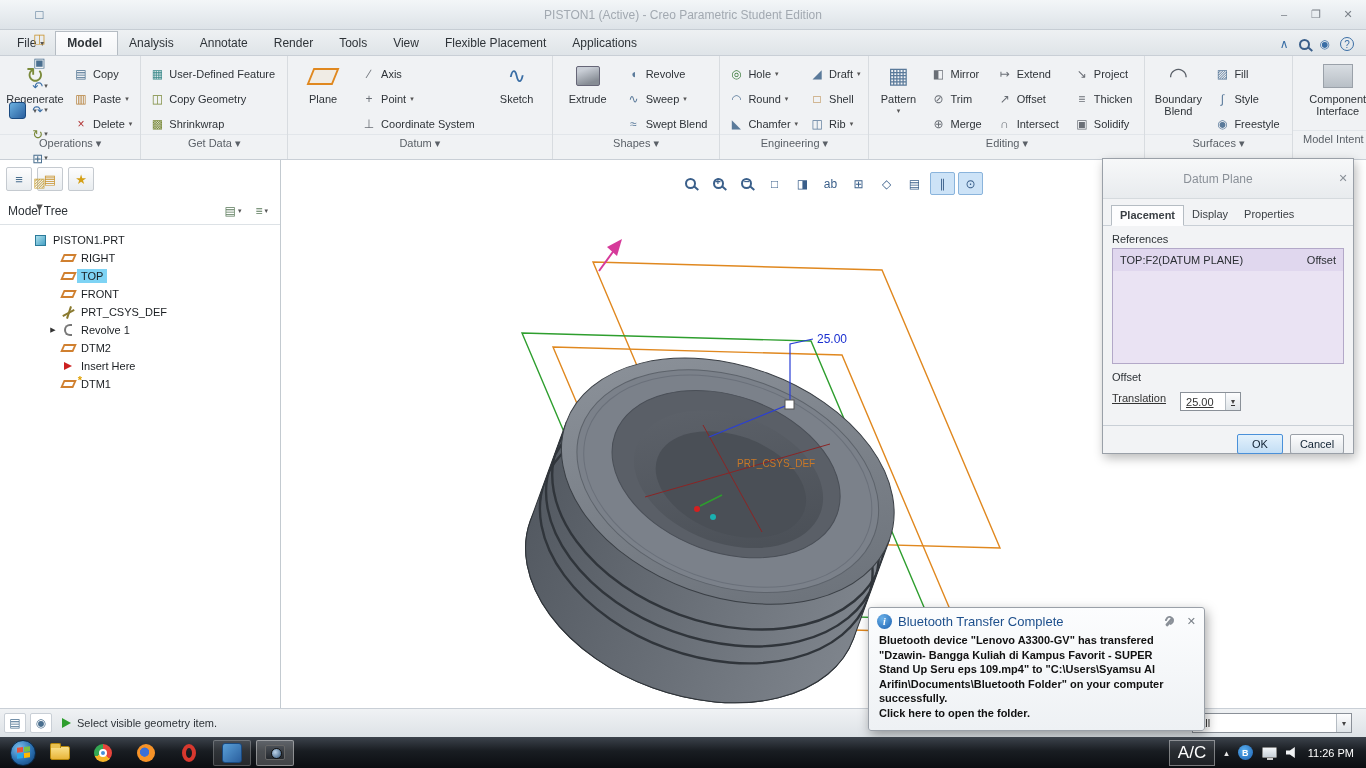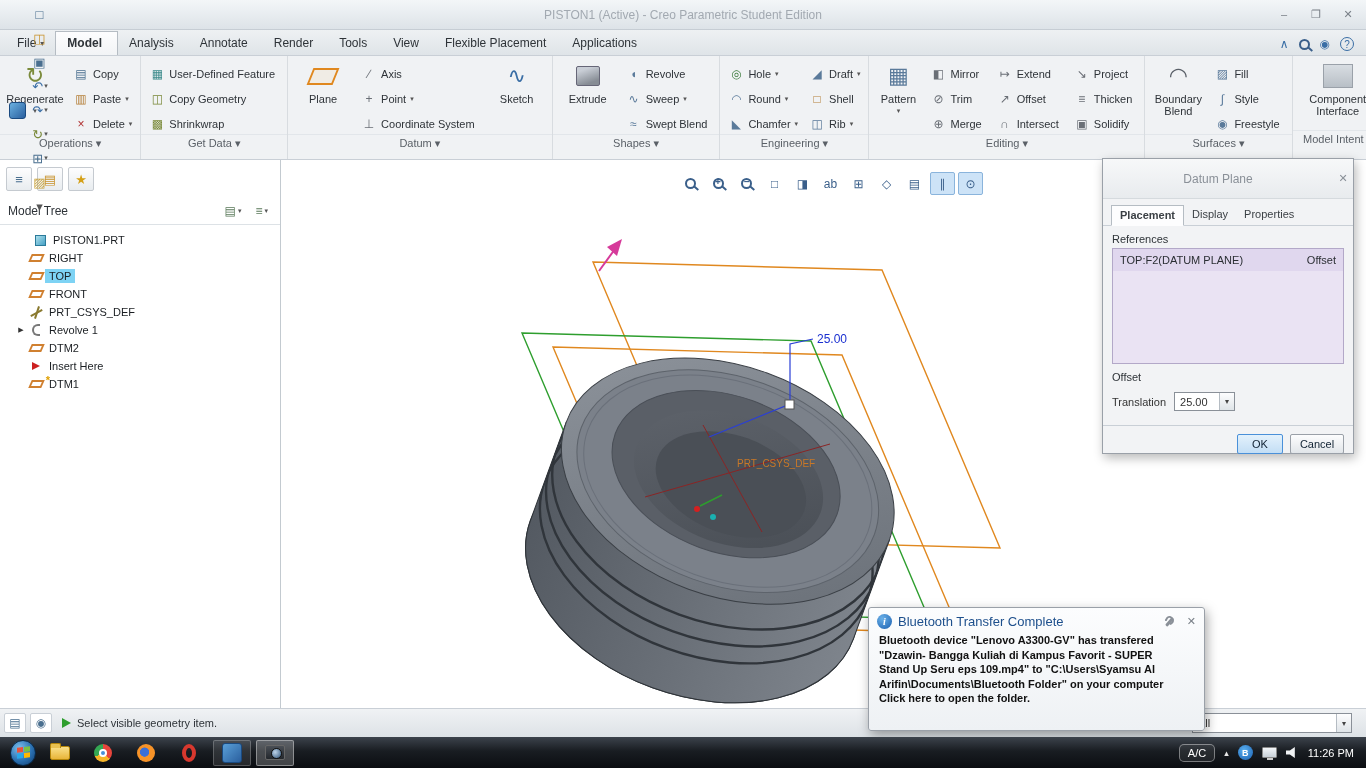--- a/index.html
+++ b/index.html
@@ -59,21 +59,21 @@
   .splitter { position:absolute; left:280px; top:160px; width:3px; height:548px; cursor:col-resize; z-index:11; }
   .nav-tabs { display:flex; gap:5px; padding:7px 6px; }
   .ntab { width:26px; height:24px; border:1px solid #c5cad0; border-radius:2px; background:linear-gradient(#fdfdfe,#e8ecef); display:flex; align-items:center; justify-content:center; font-size:13px; }
   .mt-header { display:flex; align-items:center; height:26px; padding:0 8px; }
   .mt-title { font-size:12px; color:#2e3338; flex:1; }
   .mt-hbtn { display:flex; align-items:center; gap:2px; padding:2px 4px; color:#5a7a5a; font-size:12px; }
   .mt-hbtn .qarrow { font-size:7px; }
   .mt-sep { border-bottom:1px solid #dde2e6; margin:0 0 6px; }
   .mt-item { display:flex; align-items:center; height:18px; }
   .mt-item.ind0 { padding-left:19px; }
-  .mt-item.ind1 { padding-left:15px; }
+  .mt-item.ind1 { padding-left:15px;margin-left:32px; }
   .mt-exp { width:12px; font-size:7px; color:#333; display:inline-flex; justify-content:center; }
   .mt-ic { width:18px; display:inline-flex; justify-content:center; align-items:center; }
   .mt-label { padding:1px 4px; color:#1a1e22; white-space:nowrap; }
   .mt-label.selected { background:#7ed3f4; }
   .ti { display:inline-block; }
   .ti.part { width:11px; height:11px; background:linear-gradient(135deg,#aee0ec,#45a0c5); border:1px solid #2a7a9a; }
   .ti.plane, .ti.planenew { width:13px; height:8px; border:2px solid #d08030; transform:skewX(-24deg); position:relative; }
   .ti.planenew::after { content:"*"; position:absolute; right:-7px; top:-8px; color:#e0a000; font-weight:bold; font-size:11px; transform:skewX(24deg); }
   .ti.csys { width:13px; height:13px; position:relative; }
   .ti.csys::before { content:""; position:absolute; left:0; top:6px; width:13px; height:2px; background:#8a7a30; transform:rotate(-28deg); }
@@ -91,21 +91,21 @@
   .dialog { position:absolute; left:1102px; top:158px; width:252px; height:296px; background:#f2f3f5; border:1px solid #9aa0a8; box-shadow:2px 4px 10px rgba(0,0,0,.28); z-index:40; }
   .dlg-title { height:40px; display:flex; align-items:center; background:linear-gradient(#f7f8f9,#e8ebee); border-bottom:1px solid #d5dade; }
   .dlg-title-text { flex:1; text-align:center; color:#8a9098; font-size:12px; }
   .dlg-close { width:20px; color:#8a9098; font-size:11px; text-align:center; }
   .dlg-tabs { display:flex; padding:6px 8px 0; border-bottom:1px solid #c9cfd6; }
   .dtab { padding:3px 8px 4px; font-size:11px; color:#3a3f44; }
   .dtab.active { background:#fdfdfe; border:1px solid #b5bcc3; border-bottom:1px solid #fdfdfe; margin-bottom:-1px; font-weight:bold; }
   .dlg-sec { font-size:11px; color:#2e3338; padding:7px 9px 3px; }
   .ref-box { margin:0 9px; height:116px; background:#eae3f3; border:1px solid #b3a8c8; }
   .ref-row { display:flex; justify-content:space-between; padding:5px 7px; background:#e0d7ee; color:#2a2e33; }
-  .trans-row { display:flex; align-items:center; gap:8px; padding:6px 9px; }
+  .trans-row { display:flex; align-items:flex-start; gap:14px; padding:6px 9px;text-decoration:underline; }
   .combo { display:flex; align-items:center; height:19px; background:#fff; border:1px solid #8a9098; }
   .combo-val { padding:0 5px; min-width:44px; }
   .combo-arrow { width:15px; height:100%; display:flex; align-items:center; justify-content:center; font-size:8px; background:linear-gradient(#fdfdfe,#dfe4e8); border-left:1px solid #b5bcc3; color:#444; }
   .dlg-sep { border-top:1px solid #c9cfd6; margin:8px 0 0; }
   .dlg-btns { display:flex; justify-content:flex-end; gap:7px; padding:8px 9px; }
   .okbtn { width:46px; height:20px; font-size:11px; background:linear-gradient(#e3f1fc,#c3def5); border:1px solid #4a90d9; border-radius:2px; color:#123; font-family:inherit; }
   .cancelbtn { width:54px; height:20px; font-size:11px; background:linear-gradient(#fdfdfe,#e1e5e9); border:1px solid #9aa0a8; border-radius:2px; color:#123; font-family:inherit; }
 
   
   .notif { position:absolute; left:868px; top:607px; width:337px; height:124px; background:linear-gradient(#fcfdfe,#eef1f4); border:1px solid #9aa0a8; border-radius:3px; box-shadow:2px 4px 12px rgba(0,0,0,.35); z-index:50; }
@@ -142,21 +142,21 @@
   .app-ic.explorer { width:20px; height:14px; background:linear-gradient(#f9e08a,#e8b53a); border:1px solid #b5860a; border-radius:2px; position:relative; }
   .app-ic.explorer::before { content:""; position:absolute; top:-4px; left:-1px; width:9px; height:4px; background:#e8c050; border:1px solid #b5860a; border-bottom:none; border-radius:2px 2px 0 0; }
   .app-ic.chrome { width:18px; height:18px; border-radius:50%; background:conic-gradient(#e8453c 0deg 130deg,#f7b529 130deg 245deg,#34a853 245deg 360deg); position:relative; }
   .app-ic.chrome::after { content:""; position:absolute; inset:5px; background:#4a90d9; border:2px solid #fff; border-radius:50%; }
   .app-ic.firefox { width:18px; height:18px; border-radius:50%; background:radial-gradient(circle at 42% 45%,#3a6fd8 0 30%,#f79328 34% 70%,#e2640a 100%); }
   .app-ic.opera { width:14px; height:18px; border:4px solid #d8382e; border-radius:50%; }
   .app-ic.creo { width:20px; height:20px; border-radius:3px; background:linear-gradient(135deg,#5aa0d8,#2a5f9e); border:1px solid #1a4a80; }
   .app-ic.camera { width:20px; height:15px; background:linear-gradient(#4a4f56,#23272c); border:1px solid #666; border-radius:2px; position:relative; }
   .app-ic.camera::after { content:""; position:absolute; left:5px; top:2px; width:9px; height:9px; border-radius:50%; background:radial-gradient(circle at 35% 35%,#bcd2e8,#5a7a9a 70%); border:1px solid #111; }
   .tray { margin-left:auto; display:flex; align-items:center; gap:9px; padding-right:12px; color:#fff; }
-  .ac-box { border:1px solid rgba(255,255,255,.4); background:rgba(255,255,255,.07); color:#fff; font-size:11px; padding:2px 8px; border-radius:5px; }
+  .ac-box { border:1px solid rgba(255,255,255,.4); background:rgba(255,255,255,.07); color:#fff; font-size:17px; padding:2px 8px; border-radius:0; }
   .tray-chevron { color:#e8e8e8; font-size:9px; }
   .bt-ic { width:15px; height:15px; border-radius:50%; background:radial-gradient(circle at 40% 35%,#5ab0f0,#1a5fb0); display:flex; align-items:center; justify-content:center; color:#fff; font-size:9px; font-weight:bold; }
   .disp-ic { width:15px; height:11px; background:linear-gradient(#f2f5f8,#c8d0d8); border:1px solid #888; border-radius:1px; position:relative; }
   .disp-ic::after { content:""; position:absolute; left:4px; bottom:-3px; width:6px; height:2px; background:#ccc; }
   .vol-ic { width:13px; height:12px; background:#f0f2f4; clip-path:polygon(0 33%, 32% 33%, 70% 5%, 70% 95%, 32% 67%, 0 67%); }
   .clock { font-size:11px; color:#fff; }
 
   svg text { font-family:"Liberation Sans", sans-serif; }
 </style>
 </head>
@@ -853,20 +853,21 @@
     <span class="info-ic">i</span>
     <span class="notif-title">Bluetooth Transfer Complete</span>
     <span class="wrench-ic"></span>
     <span class="notif-close">✕</span>
   </div>
   <div class="notif-body">
     <div>Bluetooth device "Lenovo A3300-GV" has transfered</div>
       <div>"Dzawin- Bangga Kuliah di Kampus Favorit - SUPER</div>
       <div>Stand Up Seru eps 109.mp4" to "C:\Users\Syamsu Al</div>
       <div>Arifin\Documents\Bluetooth Folder" on your computer</div>
+      <div>successfully.</div>
       <div>Click here to open the folder.</div>
   </div>
 </div>
 
 <div class="statusbar">
   <span style="display:flex;">
 
       <span class="sb-ic">
         <span>▤</span>
       </span>

